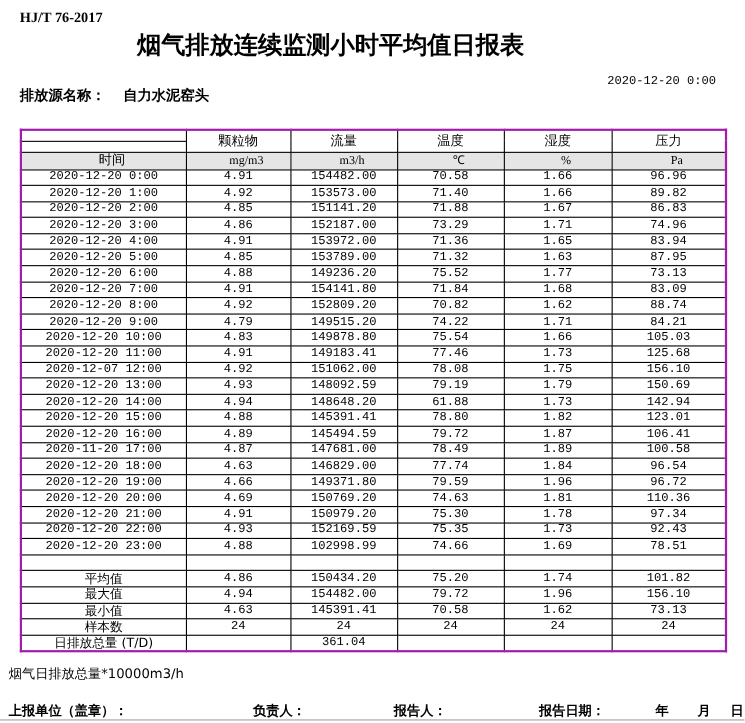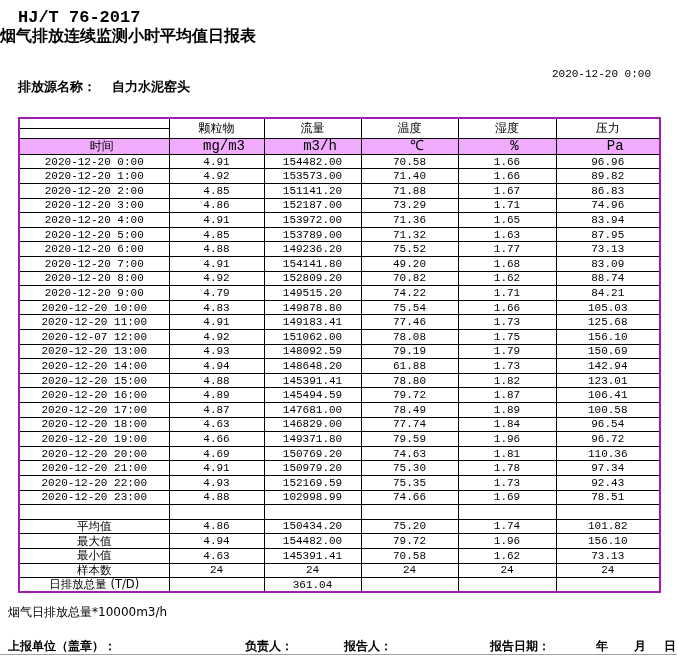--- a/index.html
+++ b/index.html
@@ -1,56 +1,56 @@
 <!DOCTYPE html>
 <html><head>
 <meta charset="utf-8">
 <style>
   html,body{margin:0;padding:0;}
   body{
     width:677px;height:657px;position:relative;background:#ffffff;color:#000;
     font-family:"DejaVu Sans",sans-serif;overflow:hidden;
   }
   .standard{
-    position:absolute;left:18px;top:8px;font-size:17px;font-weight:bold;
-    font-family:Liberation Mono, monospace;letter-spacing:0px;
+    position:absolute;left:18px;top:8px;font-size:13px;font-weight:bold;
+    font-family:Liberation Serif, serif;letter-spacing:0px;
   }
   .title{
-    position:absolute;top:26px;left:0;width:601px;text-align:left;
-    font-size:16px;font-weight:bold;
+    position:absolute;top:26px;left:0;width:601px;text-align:center;
+    font-size:22px;font-weight:bold;
   }
   .source-row{position:absolute;left:18px;top:66px;font-size:13px;font-weight:bold;margin-top:12px;}
   .source-name{margin-left:16px;}
   .report-datetime{
     position:absolute;top:68px;right:26px;font-size:11px;
     font-family:"Liberation Mono",monospace;
   }
   table.report{
     position:absolute;left:18px;top:117px;width:641px;
     border-collapse:collapse;table-layout:fixed;border:2px solid #a21caf;
   }
   .report td,.report th{
     border:1px solid #000;padding:0;margin:0;text-align:center;vertical-align:middle;
     font-weight:normal;white-space:nowrap;overflow:hidden;line-height:1.1;
   }
   tr.hsub{height:10px;}
   .report th.colhead{font-size:12px;}
   tr.green-row{height:16px;}
-  tr.green-row td{background:#f0abfc;padding-left:15px;}
+  tr.green-row td{background:#e5e5e5;padding-left:15px;}
   .time-header{font-size:12px;}
-  .unit-cell{font-size:14px;font-family:Liberation Mono, monospace;}
+  .unit-cell{font-size:11px;font-family:Liberation Serif, serif;}
   tbody tr{height:14.6px;}
   .time-cell,.num-cell{font-size:11px;font-family:"Liberation Mono",monospace;}
   .label-cell{font-size:11.5px;}
   .footer-note{position:absolute;left:8px;top:604px;font-size:12px;font-weight:normal;}
   .sign-row{position:absolute;left:0;top:638px;width:677px;font-size:12px;font-weight:bold;}
   .sign-row span{position:absolute;white-space:nowrap;}
   .sign-unit{left:8px;}
-  .sign-resp{left:245px;}
-  .sign-reporter{left:344px;}
+  .sign-resp{left:230px;}
+  .sign-reporter{left:358px;}
   .sign-date{left:490px;}
   .sign-year{left:596px;}
   .sign-month{left:634px;}
   .sign-day{left:664px;}
   .bottom-divider{
     position:absolute;left:0;top:654px;width:677px;height:0;
     border-top:1px solid #a0a0a0;
   }
 </style>
 </head>
@@ -147,21 +147,21 @@
         <td class="num-cell">4.88</td>
         <td class="num-cell">149236.20</td>
         <td class="num-cell">75.52</td>
         <td class="num-cell">1.77</td>
         <td class="num-cell">73.13</td>
       </tr>
       <tr>
         <td class="time-cell">2020-12-20 7:00</td>
         <td class="num-cell">4.91</td>
         <td class="num-cell">154141.80</td>
-        <td class="num-cell">49.20</td>
+        <td class="num-cell">71.84</td>
         <td class="num-cell">1.68</td>
         <td class="num-cell">83.09</td>
       </tr>
       <tr>
         <td class="time-cell">2020-12-20 8:00</td>
         <td class="num-cell">4.92</td>
         <td class="num-cell">152809.20</td>
         <td class="num-cell">70.82</td>
         <td class="num-cell">1.62</td>
         <td class="num-cell">88.74</td>
@@ -224,21 +224,21 @@
       </tr>
       <tr>
         <td class="time-cell">2020-12-20 16:00</td>
         <td class="num-cell">4.89</td>
         <td class="num-cell">145494.59</td>
         <td class="num-cell">79.72</td>
         <td class="num-cell">1.87</td>
         <td class="num-cell">106.41</td>
       </tr>
       <tr>
-        <td class="time-cell">2020-12-20 17:00</td>
+        <td class="time-cell">2020-11-20 17:00</td>
         <td class="num-cell">4.87</td>
         <td class="num-cell">147681.00</td>
         <td class="num-cell">78.49</td>
         <td class="num-cell">1.89</td>
         <td class="num-cell">100.58</td>
       </tr>
       <tr>
         <td class="time-cell">2020-12-20 18:00</td>
         <td class="num-cell">4.63</td>
         <td class="num-cell">146829.00</td>

